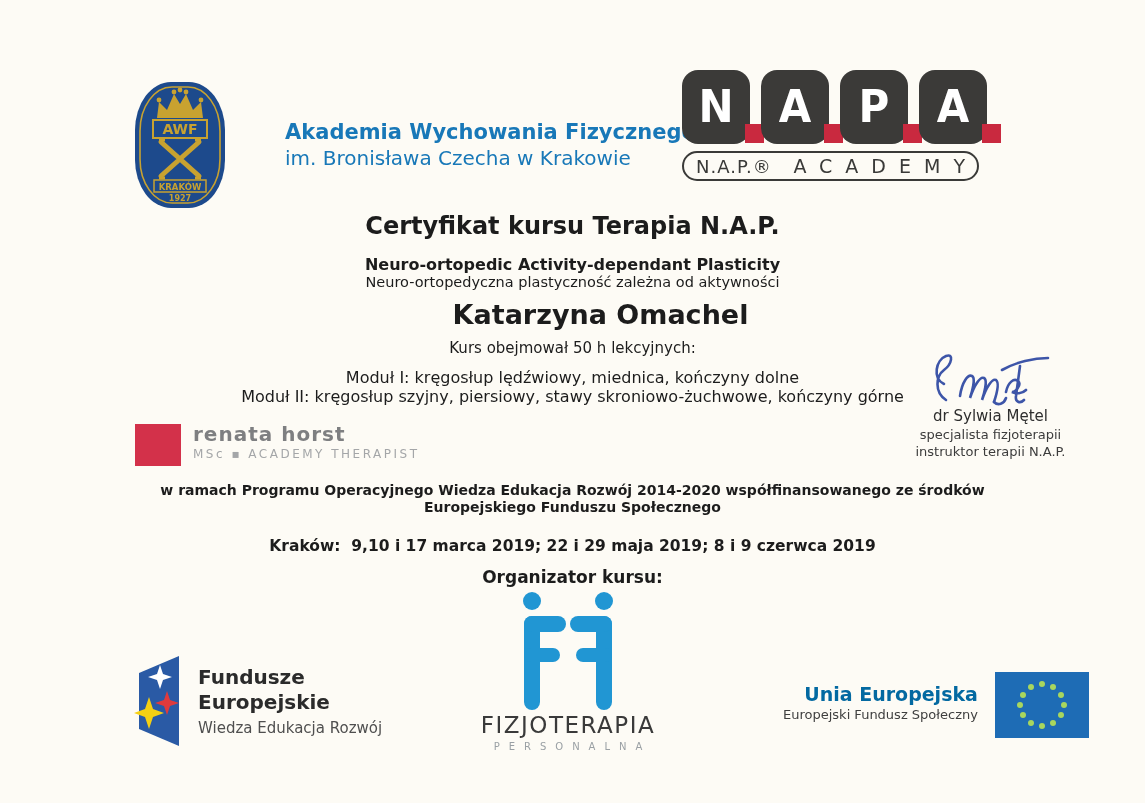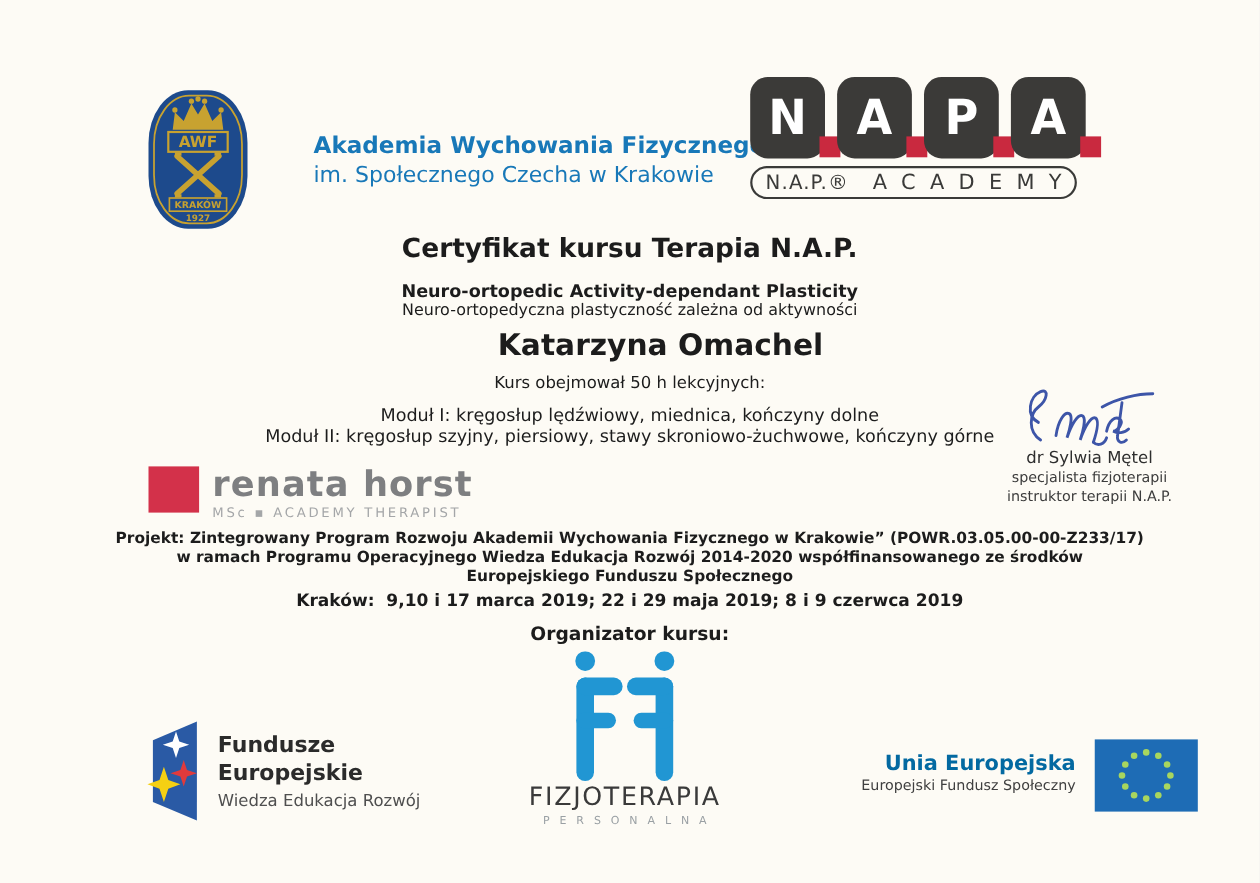--- a/index.html
+++ b/index.html
@@ -62,21 +62,21 @@
   
   .sig-block{left:893px;top:348px;width:195px;text-align:center;color:#2e2e2e;}
   .sig-svg{display:block;margin:0 auto;}
   .sig-name{font-size:15px;margin-top:1px;}
   .sig-title{font-size:13px;color:#3c3c3c;margin-top:2px;}
 
   
   .rh-block{left:135px;top:424px;display:flex;align-items:flex-start;}
   .rh-square{width:46px;height:42px;background:#d3314a;flex:0 0 auto;}
   .rh-text{margin-left:12px;}
-  .rh-name{font-size:32px;font-weight:bold;color:#7e7f81;letter-spacing:1px;line-height:1.0;}
+  .rh-name{font-size:20px;font-weight:bold;color:#7e7f81;letter-spacing:1px;line-height:1.0;}
   .rh-sub{font-size:12px;color:#a4a6a8;letter-spacing:2.5px;margin-top:3px;}
 
   
   .fp-block{left:0;top:592px;width:1136px;text-align:center;}
   .fp-svg{display:block;margin:0 auto;}
   .fp-name{font-size:23px;color:#3a3a3a;letter-spacing:1.5px;margin-top:2px;}
   .fp-sub{font-size:10px;color:#9aa0a4;letter-spacing:9px;margin-top:3px;margin-left:9px;}
 
   
   .fe-block{left:133px;top:653px;display:flex;align-items:center;}
@@ -112,21 +112,21 @@
 
       <path d="M28 62 L66 96 M66 62 L28 96" stroke="#c8a230" stroke-width="5" stroke-linecap="round"></path>
       <path d="M26 60 L32 60 M62 60 L68 60 M26 98 L32 98 M62 98 L68 98" stroke="#c8a230" stroke-width="3"></path>
 
       <rect x="21" y="100" width="52" height="12" fill="none" stroke="#c8a230" stroke-width="1.5"></rect>
       <text x="47" y="109.5" text-anchor="middle" font-size="8.5" font-weight="bold" fill="#c8a230" font-family="'DejaVu Sans',sans-serif">KRAKÓW</text>
       <text x="47" y="121" text-anchor="middle" font-size="8" font-weight="bold" fill="#c8a230" font-family="'DejaVu Sans',sans-serif">1927</text>
     </svg>
     <div class="awf-text">
       <div class="awf-line1">Akademia Wychowania Fizycznego</div>
-      <div class="awf-line2">im. Społecznego Czecha w Krakowie</div>
+      <div class="awf-line2">im. Bronisława Czecha w Krakowie</div>
     </div>
   </div>
 
   <div class="abs nap-block">
     <div class="nap-tiles">
       <div class="nap-tile">
         <span class="nap-letter">N</span>
         <span class="nap-dot"></span>
       </div>
       <div class="nap-tile">
@@ -174,21 +174,20 @@
 
   <div class="abs rh-block">
     <div class="rh-square"></div>
     <div class="rh-text">
       <div class="rh-name">renata horst</div>
       <div class="rh-sub">MSc ▪ ACADEMY THERAPIST</div>
     </div>
   </div>
 
   <div class="abs center-text project">
-    <div>Projekt: Zintegrowany Program Rozwoju Akademii Wychowania Fizycznego w Krakowie” (POWR.03.05.00-00-Z233/17)</div>
     <div>w ramach Programu Operacyjnego Wiedza Edukacja Rozwój 2014-2020 współfinansowanego ze środków</div>
     <div>Europejskiego Funduszu Społecznego</div>
   </div>
 
   <div class="abs center-text dates">Kraków:  9,10 i 17 marca 2019; 22 i 29 maja 2019; 8 i 9 czerwca 2019</div>
   <div class="abs center-text organizer-label">Organizator kursu:</div>
 
   <div class="abs fp-block">
     <svg class="fp-svg" width="160" height="118" viewBox="0 0 160 118">
       <g fill="#2196d3">

